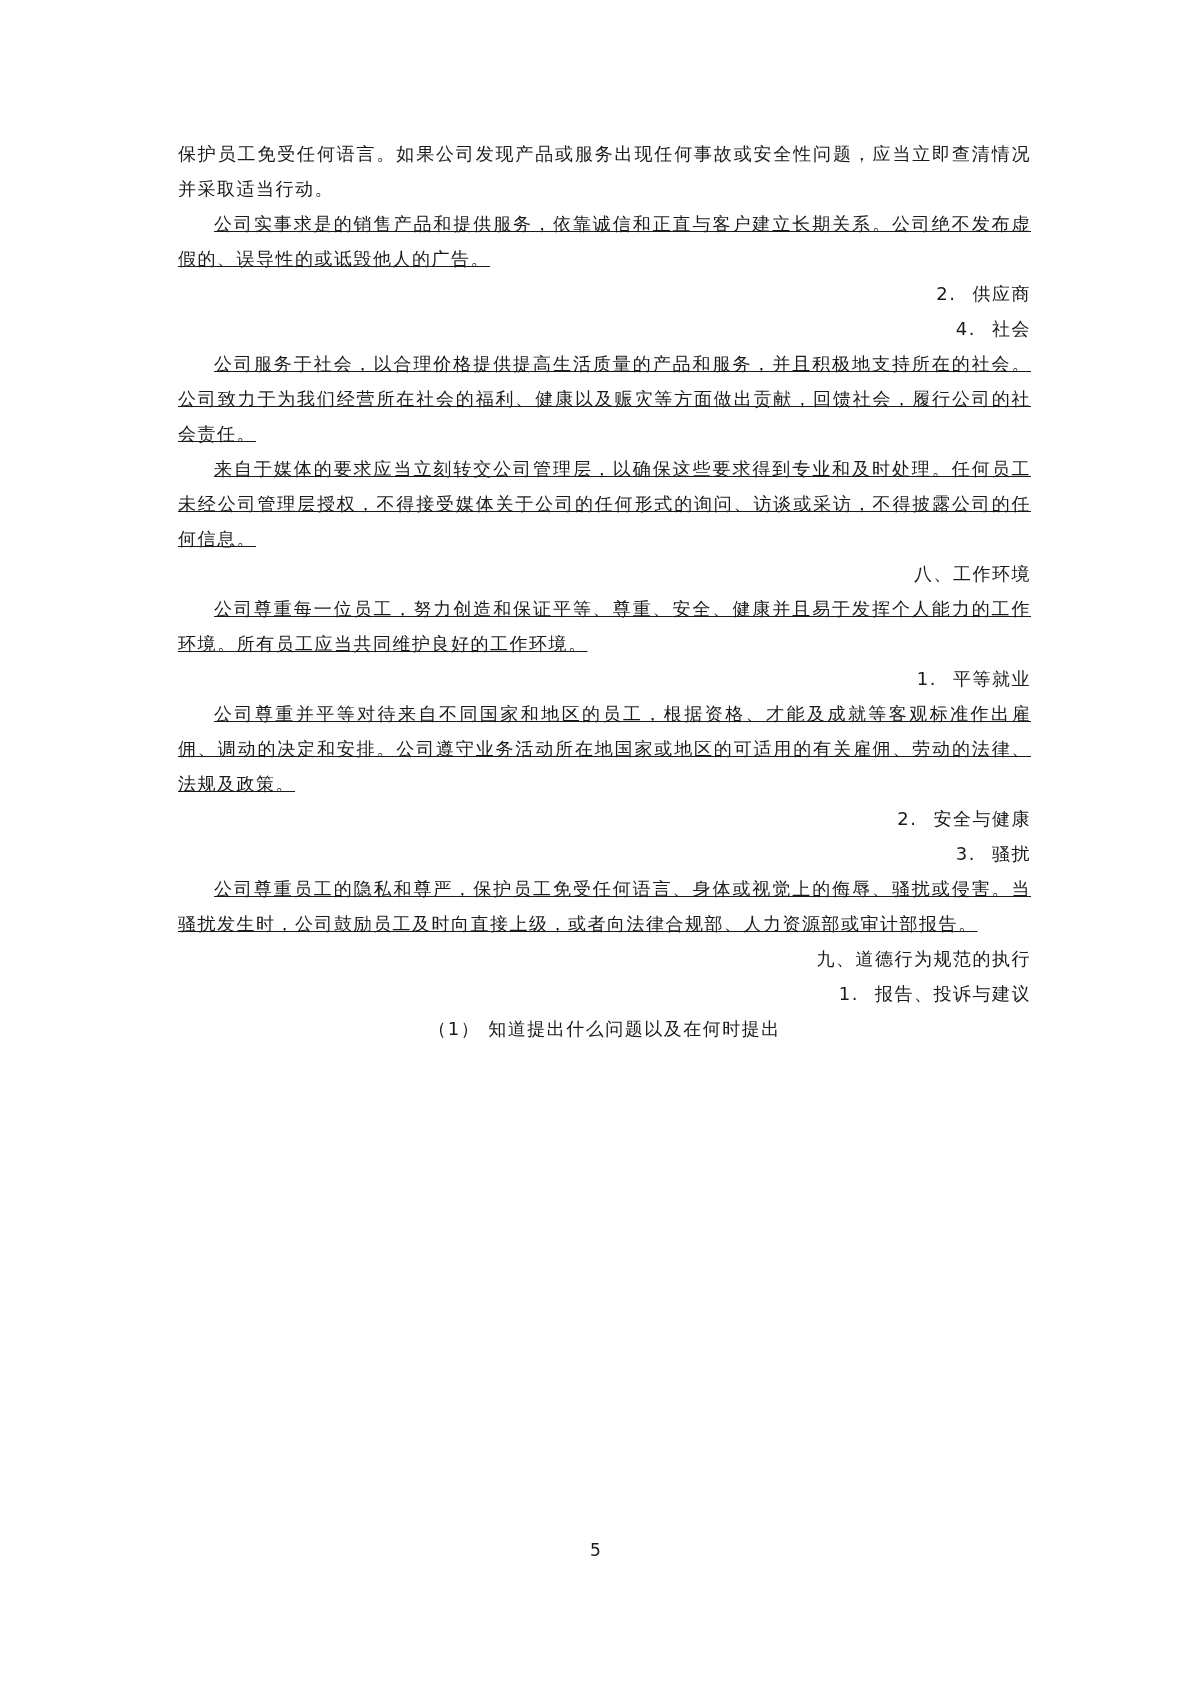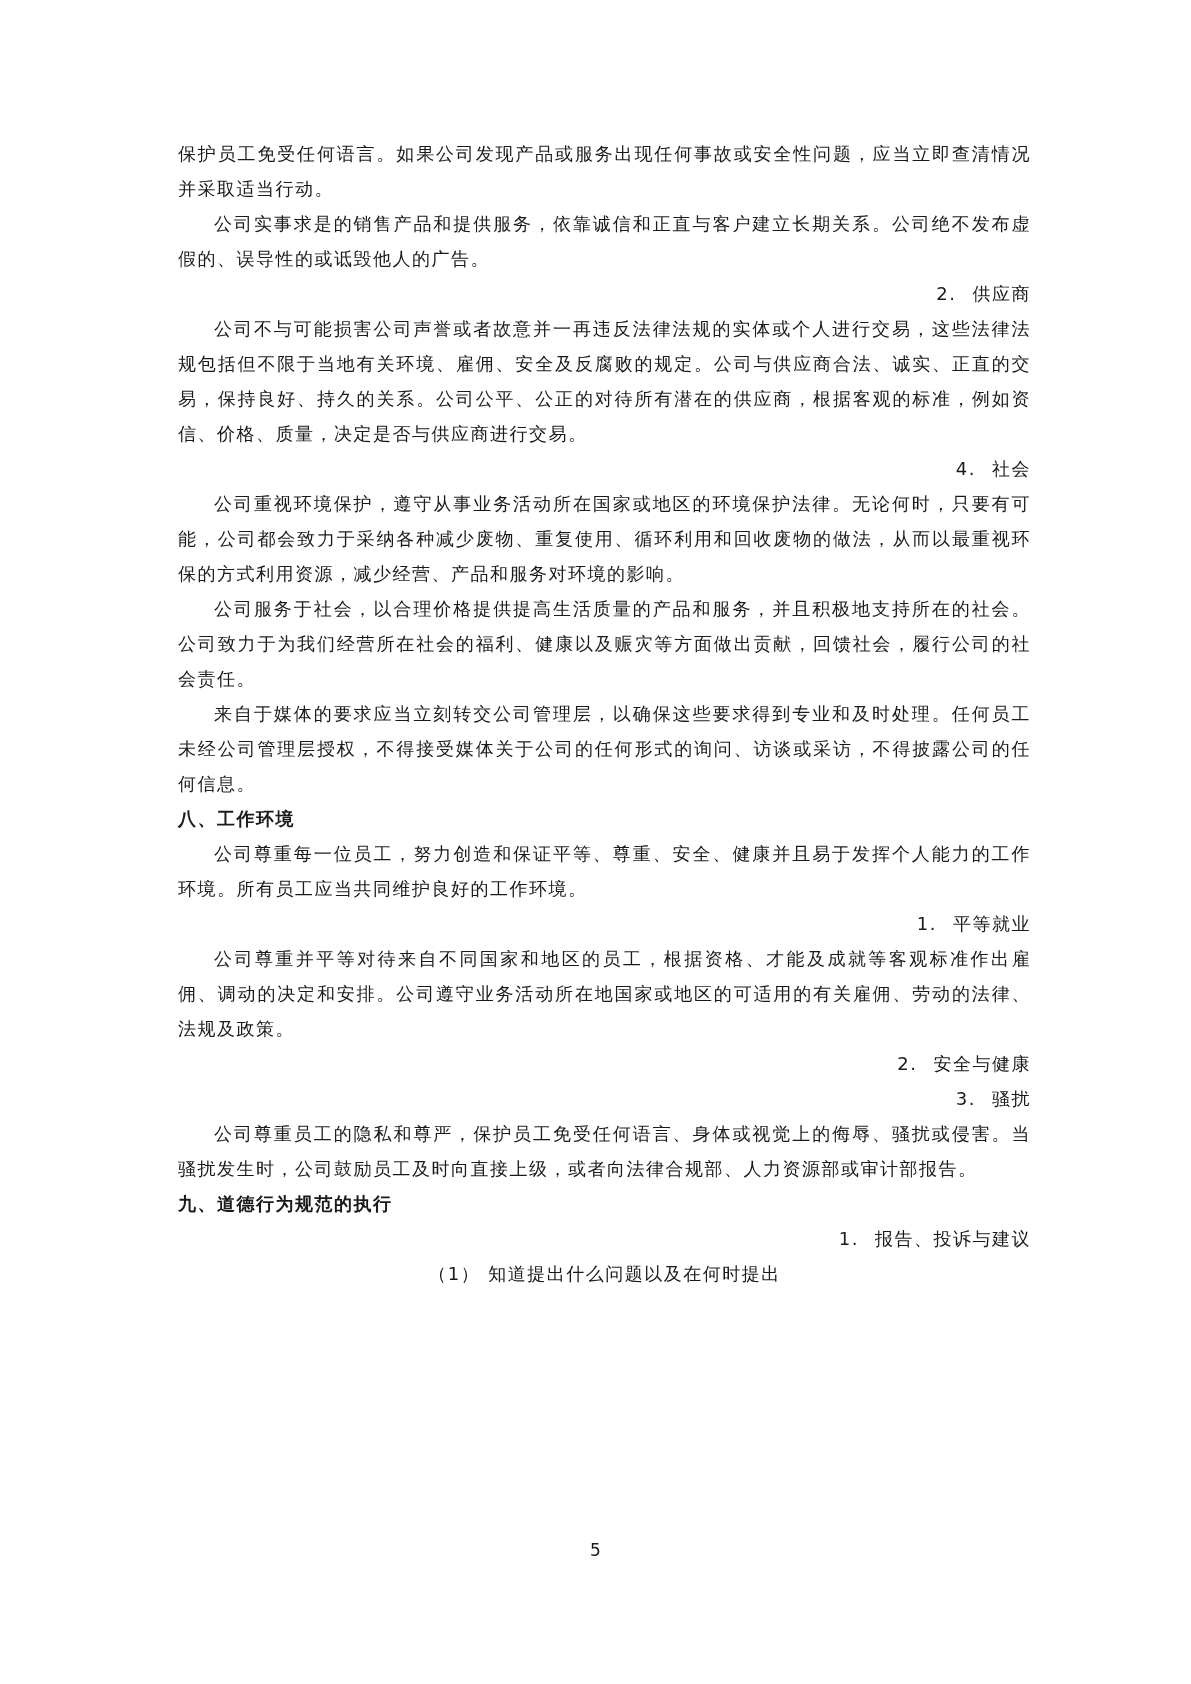--- a/index.html
+++ b/index.html
@@ -25,20 +25,21 @@
     line-height: 35px;
     letter-spacing: 1.5px;
   }
   .content p {
     margin: 0;
     padding: 0;
   }
   .p {
     text-align: justify;
     text-indent: 2em;
+    text-decoration: underline;
   }
   .cont {
     text-align: justify;
     text-indent: 0;
   }
   .li {
     text-indent: 0;
     text-align: right;
   }
   .li .marker {
@@ -49,45 +50,43 @@
     text-indent: 0;
     text-align: center;
     padding-left: 2px;
   }
   .li2 .marker {
     display: inline-block;
     margin-right: 8px;
   }
   .h {
     text-indent: 0;
-    text-align: left;
-    font-weight: bold;
+    text-align: right;
+    font-weight: normal;
   }
   .footer {
     position: absolute;
     top: 1538px;
     left: 0;
     width: 100%;
     text-align: center;
     font-size: 17px;
     line-height: 24px;
     letter-spacing: 0;
   }
 </style>
 </head>
 <body>
 
 <div class="page">
   <div class="content">
       <p class="cont"><span>保护员工免受任何语言。如果公司发现产品或服务出现任何事故或安全性问题，应当立即查清情况并采取适当行动。</span></p>
       <p class="p"><span>公司实事求是的销售产品和提供服务，依靠诚信和正直与客户建立长期关系。公司绝不发布虚假的、误导性的或诋毁他人的广告。</span></p>
       <p class="li"><span class="marker">2.</span><span>供应商</span></p>
-      <p class="p"><span>公司不与可能损害公司声誉或者故意并一再违反法律法规的实体或个人进行交易，这些法律法规包括但不限于当地有关环境、雇佣、安全及反腐败的规定。公司与供应商合法、诚实、正直的交易，保持良好、持久的关系。公司公平、公正的对待所有潜在的供应商，根据客观的标准，例如资信、价格、质量，决定是否与供应商进行交易。</span></p>
       <p class="li"><span class="marker">4.</span><span>社会</span></p>
-      <p class="p"><span>公司重视环境保护，遵守从事业务活动所在国家或地区的环境保护法律。无论何时，只要有可能，公司都会致力于采纳各种减少废物、重复使用、循环利用和回收废物的做法，从而以最重视环保的方式利用资源，减少经营、产品和服务对环境的影响。</span></p>
       <p class="p"><span>公司服务于社会，以合理价格提供提高生活质量的产品和服务，并且积极地支持所在的社会。公司致力于为我们经营所在社会的福利、健康以及赈灾等方面做出贡献，回馈社会，履行公司的社会责任。</span></p>
       <p class="p"><span>来自于媒体的要求应当立刻转交公司管理层，以确保这些要求得到专业和及时处理。任何员工未经公司管理层授权，不得接受媒体关于公司的任何形式的询问、访谈或采访，不得披露公司的任何信息。</span></p>
       <p class="h"><span>八、工作环境</span></p>
       <p class="p"><span>公司尊重每一位员工，努力创造和保证平等、尊重、安全、健康并且易于发挥个人能力的工作环境。所有员工应当共同维护良好的工作环境。</span></p>
       <p class="li"><span class="marker">1.</span><span>平等就业</span></p>
       <p class="p"><span>公司尊重并平等对待来自不同国家和地区的员工，根据资格、才能及成就等客观标准作出雇佣、调动的决定和安排。公司遵守业务活动所在地国家或地区的可适用的有关雇佣、劳动的法律、法规及政策。</span></p>
       <p class="li"><span class="marker">2.</span><span>安全与健康</span></p>
       <p class="li"><span class="marker">3.</span><span>骚扰</span></p>
       <p class="p"><span>公司尊重员工的隐私和尊严，保护员工免受任何语言、身体或视觉上的侮辱、骚扰或侵害。当骚扰发生时，公司鼓励员工及时向直接上级，或者向法律合规部、人力资源部或审计部报告。</span></p>
       <p class="h"><span>九、道德行为规范的执行</span></p>

